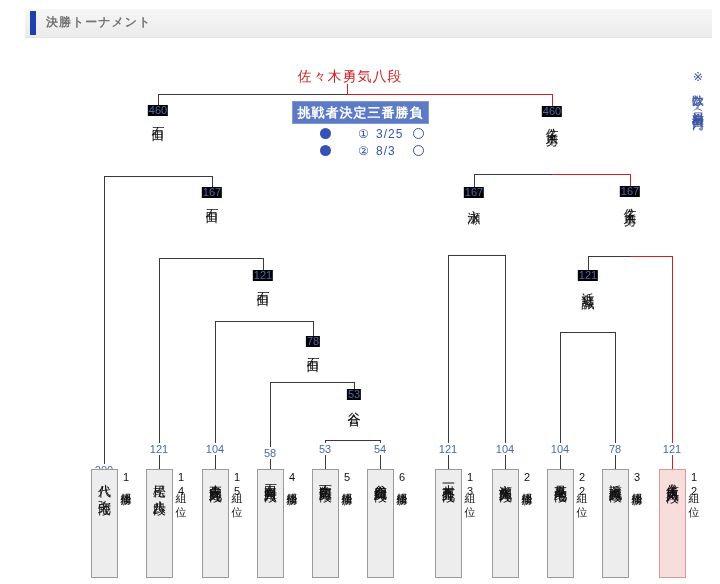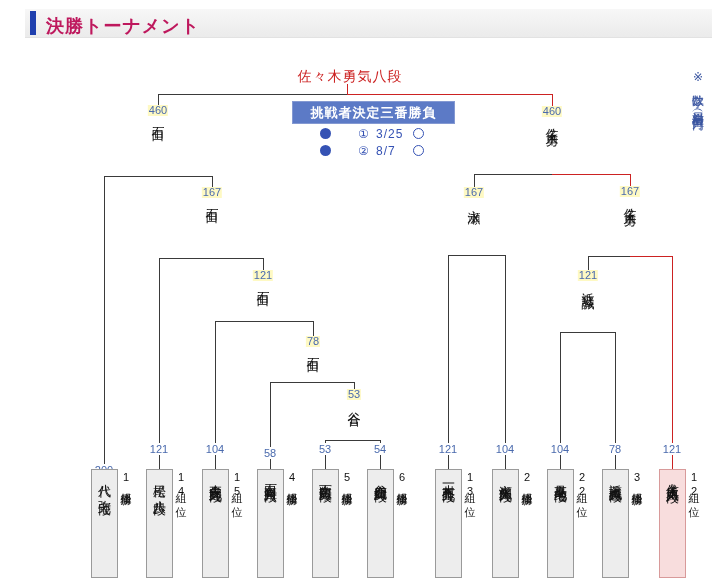--- a/index.html
+++ b/index.html
@@ -2,45 +2,45 @@
 <html><head>
 <meta charset="utf-8">
 <style>
   html,body{margin:0;padding:0;background:#fff;}
   .page{position:relative;width:720px;height:584px;background:#fff;overflow:hidden;
         font-family:"Liberation Sans","DejaVu Sans",sans-serif;}
   
   .hbar{position:absolute;left:25px;top:9px;width:687px;height:28px;
         background:linear-gradient(#f7f7f7,#ebebeb);border-bottom:1px solid #e2e2e2;}
   .haccent{position:absolute;left:30px;top:11px;width:6px;height:24px;background:#1f3fae;}
-  .htitle{position:absolute;left:46px;top:14px;font-size:18px;font-weight:bold;color:#be185d;letter-spacing:1px;}
+  .htitle{position:absolute;left:46px;top:14px;font-size:12px;font-weight:bold;color:#737373;letter-spacing:1px;}
   
   .ln{position:absolute;}
   .ln.k{background:#3a3a3a;}
   .ln.r{background:#cc2222;}
   
   .champ{position:absolute;transform:translateX(-50%);font-size:14px;color:#cc2222;
          letter-spacing:1px;white-space:nowrap;}
   
-  .pofbox{position:absolute;left:292px;top:101px;width:163px;height:23px;background:#5c7ac6;
+  .pofbox{position:absolute;left:292px;top:101px;width:137px;height:23px;background:#5c7ac6;
           border:1px solid #8499d2;box-sizing:border-box;color:#fff;font-size:13px;font-weight:bold;
           display:flex;align-items:center;justify-content:center;letter-spacing:1px;}
   .grow{position:absolute;height:14px;font-size:12px;color:#3552b4;}
   .dot{position:absolute;width:11px;height:11px;border-radius:50%;top:1px;}
   .dot.win{background:#3552b4;}
   .dot.loss{background:#fff;border:1px solid #3552b4;box-sizing:border-box;}
   .gno{position:absolute;left:38px;top:0;font-size:12px;}
   .gdate{position:absolute;left:56px;top:0;font-size:12px;letter-spacing:1px;}
   .dotR{left:93px;}
   
   .note{position:absolute;left:689px;top:70px;writing-mode:vertical-rl;text-orientation:mixed;
         font-size:12px;color:#3a55a0;letter-spacing:1px;}
   
   .wfee{position:absolute;transform:translateX(-50%);font-size:11px;color:#4a6aad;
-        background:#fef9c3;padding:0 1px;line-height:11px;white-space:nowrap;}
+        background:#000000;padding:0 1px;line-height:11px;white-space:nowrap;}
   .wname{position:absolute;transform:translateX(-50%);writing-mode:vertical-rl;text-orientation:upright;
          font-size:13px;color:#111;letter-spacing:2px;line-height:15px;background:#fff;}
   
   .pfee{position:absolute;transform:translateX(-50%);font-size:11px;color:#4a6aad;
         background:#fff;padding:0 1px;line-height:12px;white-space:nowrap;}
   .pbox{position:absolute;width:27px;height:109px;background:#ededed;border:1px solid #9a9a9a;
         box-sizing:border-box;display:flex;justify-content:center;}
   .pbox.hl{background:#f8dddd;border-color:#d89a9a;}
   .pname{writing-mode:vertical-rl;text-orientation:upright;font-size:13px;color:#111;
          letter-spacing:1px;line-height:15px;padding-top:4px;}
@@ -66,21 +66,21 @@
 
     <div class="grow" style="left:320px;top:127px;width:110px;">
       <span class="dot win" style="left:0;"></span>
       <span class="gno">①</span>
       <span class="gdate">3/25</span>
       <span class="dot loss dotR"></span>
     </div>
     <div class="grow" style="left:320px;top:144px;width:110px;">
       <span class="dot win" style="left:0;"></span>
       <span class="gno">②</span>
-      <span class="gdate">8/7</span>
+      <span class="gdate">8/3</span>
       <span class="dot loss dotR"></span>
     </div>
 
     <div class="note">※数字は対局料（単位・万円）</div>
 
     <div id="lines-layer">
         <div class="ln k" style="left: 158px; top: 94px; width: 189px; height: 1px;"></div>
         <div class="ln r" style="left: 347px; top: 94px; width: 205px; height: 1px;"></div>
         <div class="ln k" style="left: 104px; top: 176px; width: 109px; height: 1px;"></div>
         <div class="ln k" style="left: 159px; top: 258px; width: 105px; height: 1px;"></div>

